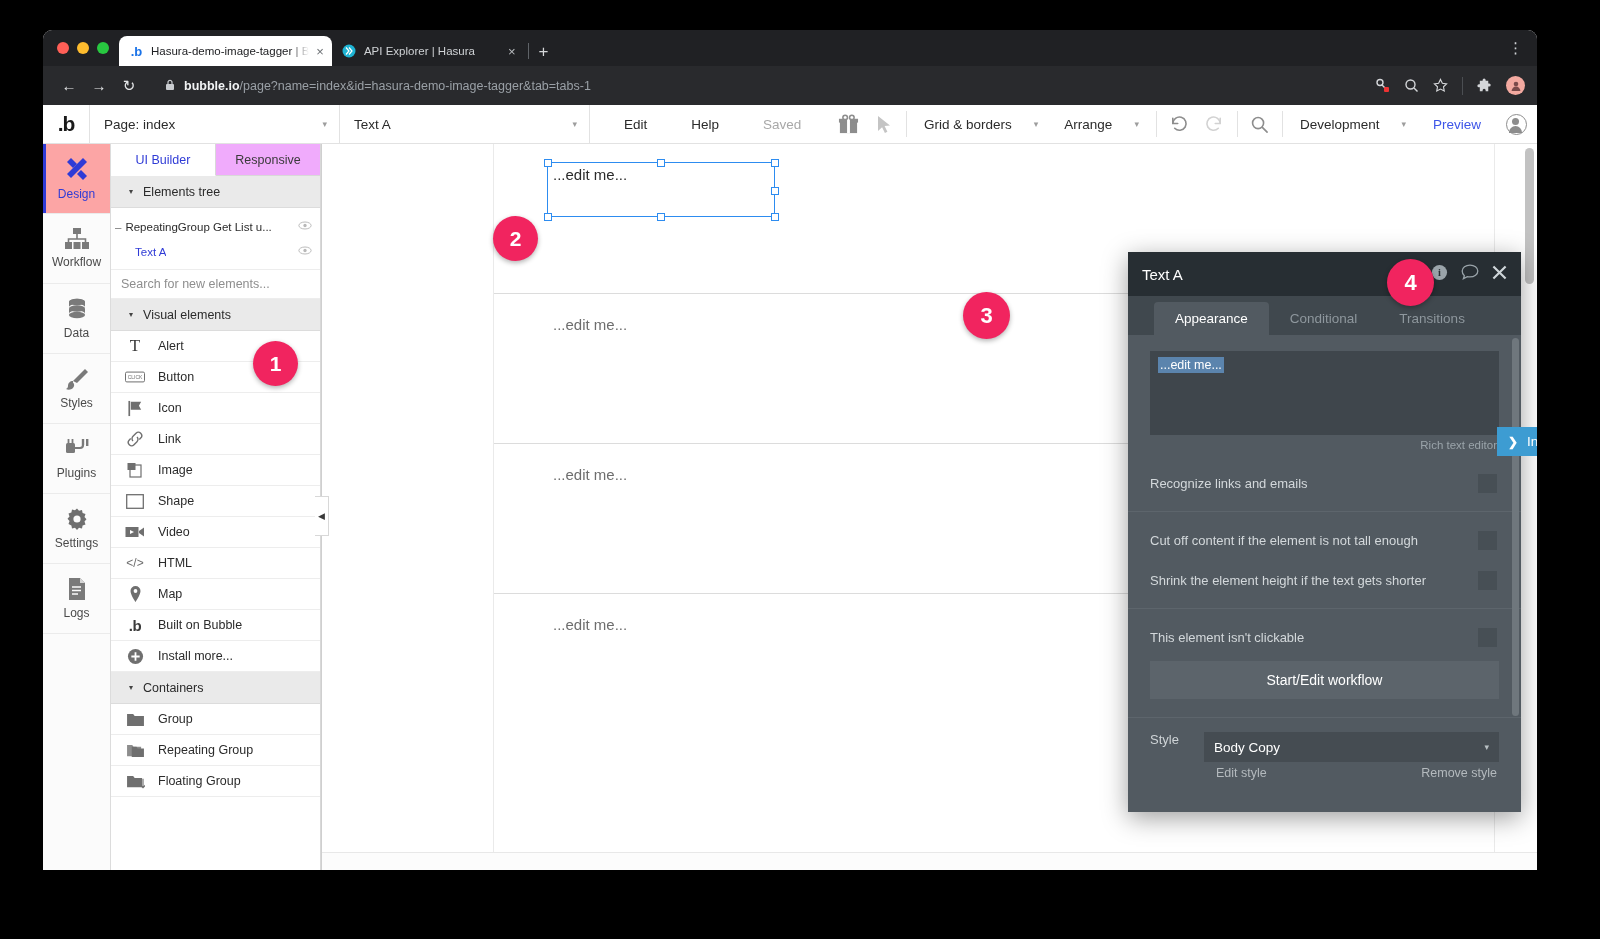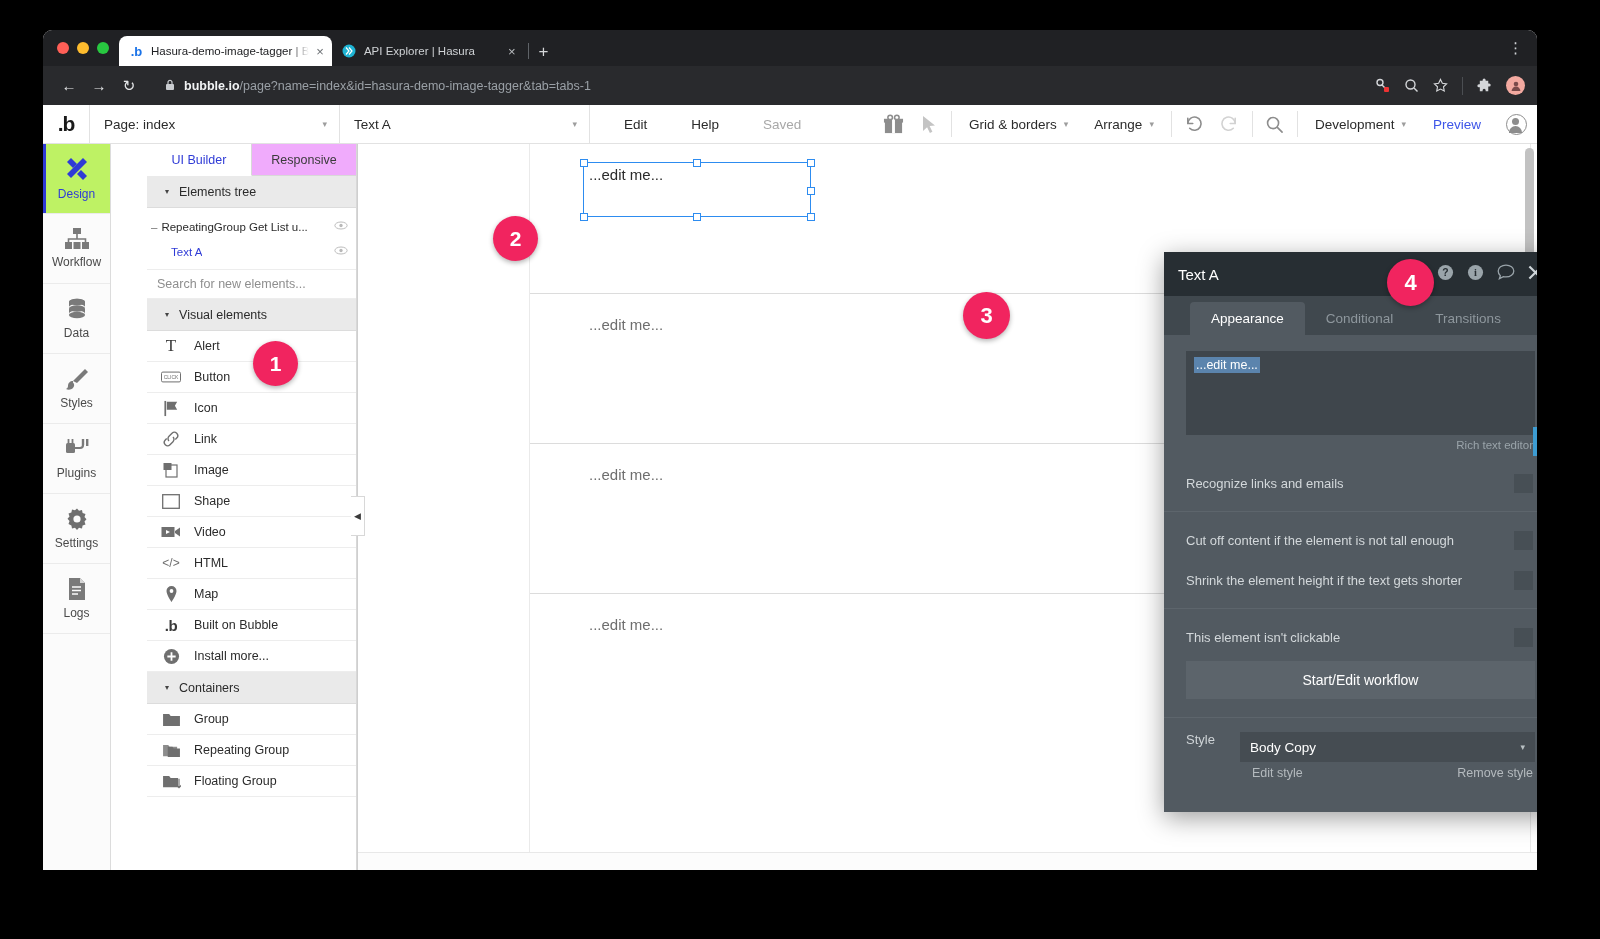--- a/index.html
+++ b/index.html
@@ -74,41 +74,41 @@
   .topsel.a { width:250px; }
   .topsel.b { width:250px; }
   .caret { color:#9d9d9d; font-size:9px; }
   .topmenu { display:flex; align-items:center; gap:12px; border-left:1px solid #e2e2e2; height:39px; padding-left:18px; }
   .tmi { padding:0 16px; font-size:13.5px; color:#2b2b2b; }
   .tmi.dim { color:#a8a8a8; }
   .topspacer { flex:1; }
   .toolgrp { display:flex; align-items:center; height:39px; }
   .tdiv { width:1px; height:26px; background:#e2e2e2; margin:0 4px; }
   .ticon { width:36px; height:39px; display:flex; align-items:center; justify-content:center; color:#8d8d8d; }
-  .tdrop { display:flex; align-items:center; gap:7px; padding:0 13px; font-size:13.5px; color:#2b2b2b; }
+  .tdrop { display:flex; align-items:center; gap:22px; padding:0 13px; font-size:13.5px; color:#2b2b2b; }
   .preview { padding:0 14px; color:#3d55e8; font-size:13.5px; }
   .useric { width:42px; display:flex; align-items:center; justify-content:center; }
   .ucircle { width:21px;height:21px;border-radius:50%;border:1.6px solid #8d8d8d;position:relative; }
   .ucircle:before{content:"";position:absolute;width:7px;height:7px;border-radius:50%;background:#8d8d8d;left:5.6px;top:3px;}
   .ucircle:after{content:"";position:absolute;width:13px;height:7px;border-radius:7px 7px 0 0;background:#8d8d8d;left:2.6px;top:11.5px;}
 
   .appbody { position:absolute; left:0; top:39px; right:0; bottom:0; display:flex; }
 
   
   .rail { width:68px; background:#fbfbfb; border-right:1px solid #dcdcdc; padding-top:0; }
   .railitem {
     height:70px; display:flex; flex-direction:column; align-items:center; justify-content:center;
     gap:5px; font-size:12px; color:#4a4a4a; border-bottom:1px solid #ebebeb; position:relative;
   }
-  .railitem.sel { color:#2f3bd6; background:#bef264; }
+  .railitem.sel { color:#2f3bd6; background:#fca5a5; }
   .railitem.sel:before { content:""; position:absolute; left:0; top:0; bottom:0; width:3px; background:#2f3bd6; }
   .railitem svg { display:block; }
 
   
-  .elpanel { width:210px; background:#fff; border-right:1px solid #d8d8d8; display:flex; flex-direction:column; position:relative;margin-left:36px; }
+  .elpanel { width:210px; background:#fff; border-right:1px solid #d8d8d8; display:flex; flex-direction:column; position:relative; }
   .eltabs { display:flex; height:32px; border-bottom:1px solid #d8d8d8; }
   .eltab { flex:1; display:flex; align-items:center; justify-content:center; font-size:12.5px; background:#f0abfc; border-right:1px solid #d8d8d8; color:#3a3a3a; }
   .eltab.active { background:#fff; color:#2f3bd6; border-bottom:1px solid #fff; margin-bottom:-1px; }
   .sect { height:32px; background:#eaeaea; display:flex; align-items:center; gap:10px; padding-left:18px; font-size:12.5px; color:#2b2b2b; border-bottom:1px solid #dcdcdc; }
   .tri { font-size:8px; color:#444; }
   .rowline { height:31px; display:flex; align-items:center; padding:0 10px 0 12px; font-size:12.5px; color:#2b2b2b; border-bottom:1px solid #ededed; gap:10px; }
   .chk { width:15px;height:15px;border:1px solid #c6c6c6;border-radius:2px;margin-left:auto;background:#fff; }
   .treerow { height:25px; display:flex; align-items:center; font-size:11.5px; color:#2b2b2b; padding-left:4px; gap:4px; }
   .treerow .eye { margin-left:auto; margin-right:8px; color:#b9b9b9; font-size:10px; }
   .treerow .tname { overflow:hidden; text-overflow:ellipsis; white-space:nowrap; max-width:162px; }

